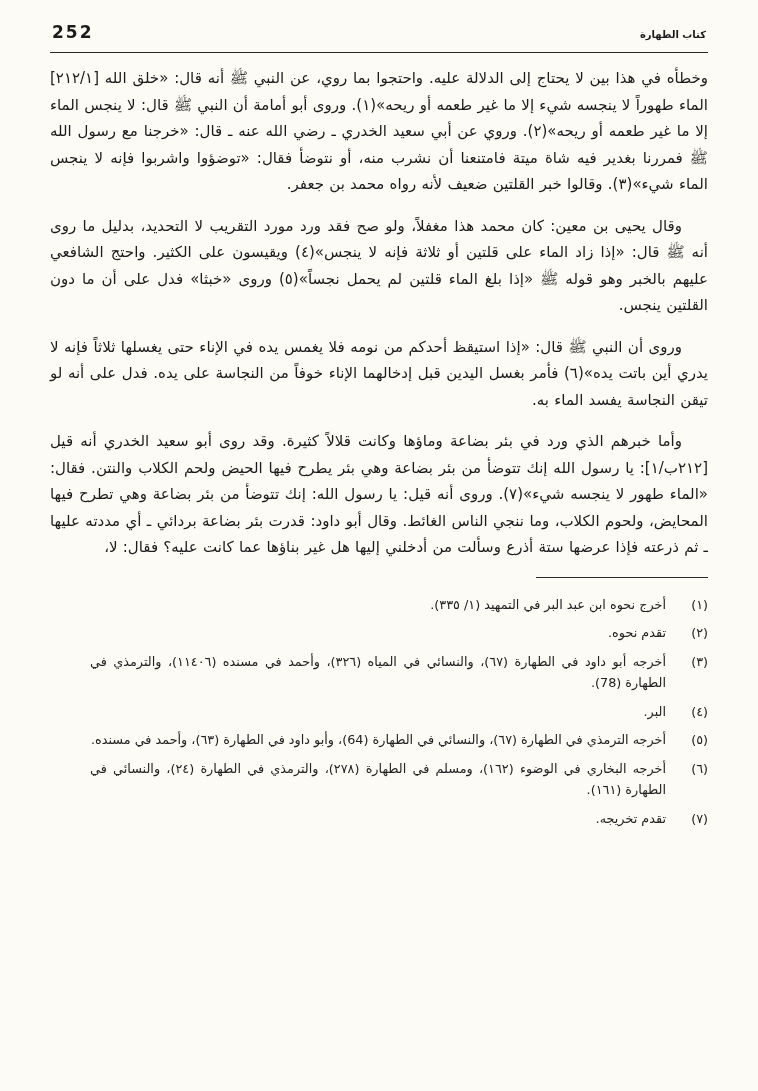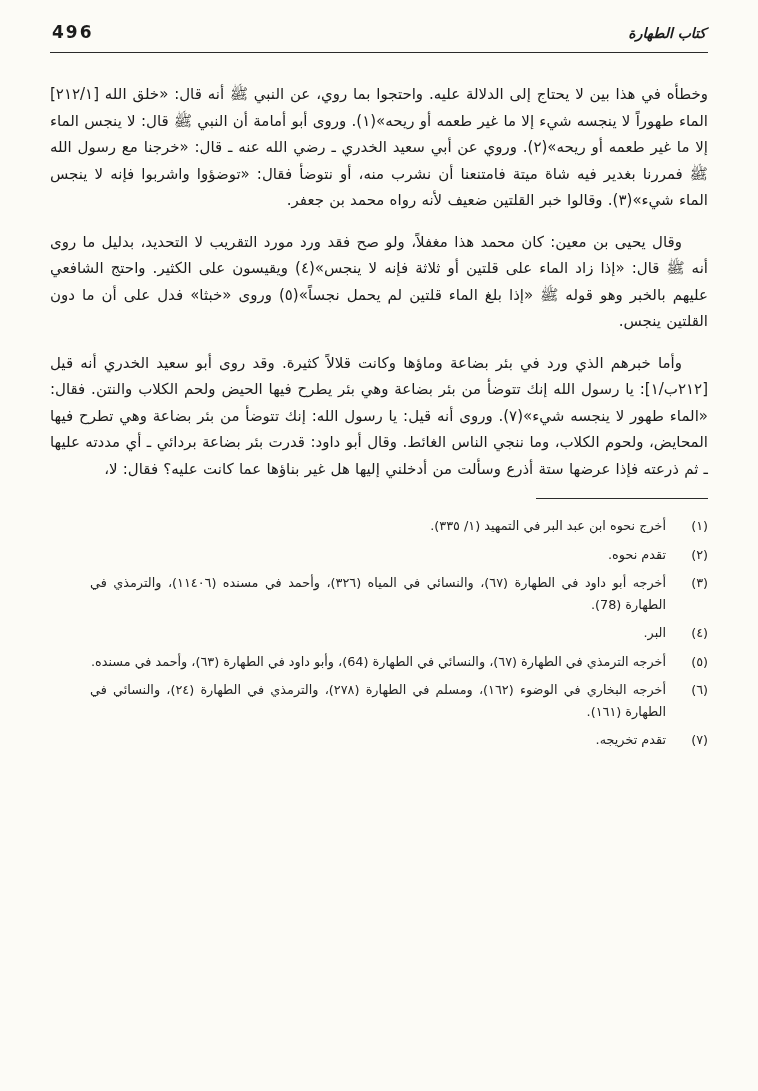--- a/index.html
+++ b/index.html
@@ -22,35 +22,34 @@
   }
   .page-header {
     display: flex;
     justify-content: space-between;
     align-items: baseline;
     font-weight: bold;
     font-size: 15px;
     padding: 8px 2px 8px 2px;
   }
   .chapter-title {
-    font-size: 14px;
+    font-size: 10px;
     letter-spacing: 0.2px;
-    font-style: italic;
   }
   .page-number {
     font-size: 17px;
     letter-spacing: 2px;
   }
   .header-rule {
     border: 0;
     border-top: 1.6px solid #2a2a2a;
     margin: 2px 0 0 0;
   }
   .body-text {
-    margin-top: 28px;
+    margin-top: 12px;
   }
   .body-text p {
     margin: 0 0 15px 0;
     font-size: 15px;
     line-height: 26.5px;
     text-align: justify;
     word-spacing: 0.5px;
   }
   .body-text p.indent {
     text-indent: 26px;
@@ -81,28 +80,29 @@
     margin-left: 40px;
   }
 </style>
 </head>
 <body>
 
 <div class="page">
 
   <header class="page-header">
     <span class="chapter-title">كتاب الطهارة</span>
-    <span class="page-number">496</span>
+    <span class="page-number">252</span>
   </header>
 
   <hr class="header-rule">
 
   <main class="body-text">
     <p>وخطأه في هذا بين لا يحتاج إلى الدلالة عليه. واحتجوا بما روي، عن النبي ﷺ أنه قال: «خلق الله [٢١٢/١] الماء طهوراً لا ينجسه شيء إلا ما غير طعمه أو ريحه»(١). وروى أبو أمامة أن النبي ﷺ قال: لا ينجس الماء إلا ما غير طعمه أو ريحه»(٢). وروي عن أبي سعيد الخدري ـ رضي الله عنه ـ قال: «خرجنا مع رسول الله ﷺ فمررنا بغدير فيه شاة ميتة فامتنعنا أن نشرب منه، أو نتوضأ فقال: «توضؤوا واشربوا فإنه لا ينجس الماء شيء»(٣). وقالوا خبر القلتين ضعيف لأنه رواه محمد بن جعفر.</p>
     <p class="indent">وقال يحيى بن معين: كان محمد هذا مغفلاً، ولو صح فقد ورد مورد التقريب لا التحديد، بدليل ما روى أنه ﷺ قال: «إذا زاد الماء على قلتين أو ثلاثة فإنه لا ينجس»(٤) ويقيسون على الكثير. واحتج الشافعي عليهم بالخبر وهو قوله ﷺ «إذا بلغ الماء قلتين لم يحمل نجساً»(٥) وروى «خبثا» فدل على أن ما دون القلتين ينجس.</p>
+    <p class="indent">وروى أن النبي ﷺ قال: «إذا استيقظ أحدكم من نومه فلا يغمس يده في الإناء حتى يغسلها ثلاثاً فإنه لا يدري أين باتت يده»(٦) فأمر بغسل اليدين قبل إدخالهما الإناء خوفاً من النجاسة على يده. فدل على أنه لو تيقن النجاسة يفسد الماء به.</p>
     <p class="indent">وأما خبرهم الذي ورد في بئر بضاعة وماؤها وكانت قلالاً كثيرة. وقد روى أبو سعيد الخدري أنه قيل [٢١٢ب/١]: يا رسول الله إنك تتوضأ من بئر بضاعة وهي بئر يطرح فيها الحيض ولحم الكلاب والنتن. فقال: «الماء طهور لا ينجسه شيء»(٧). وروى أنه قيل: يا رسول الله: إنك تتوضأ من بئر بضاعة وهي تطرح فيها المحايض، ولحوم الكلاب، وما ننجي الناس الغائط. وقال أبو داود: قدرت بئر بضاعة بردائي ـ أي مددته عليها ـ ثم ذرعته فإذا عرضها ستة أذرع وسألت من أدخلني إليها هل غير بناؤها عما كانت عليه؟ فقال: لا،</p>
   </main>
 
   <hr class="footnote-rule">
 
   <section class="footnotes">
     <div class="footnote">
       <span class="fn-num">(١)</span>
       <span class="fn-text">أخرج نحوه ابن عبد البر في التمهيد (١/ ٣٣٥).</span>
     </div>

